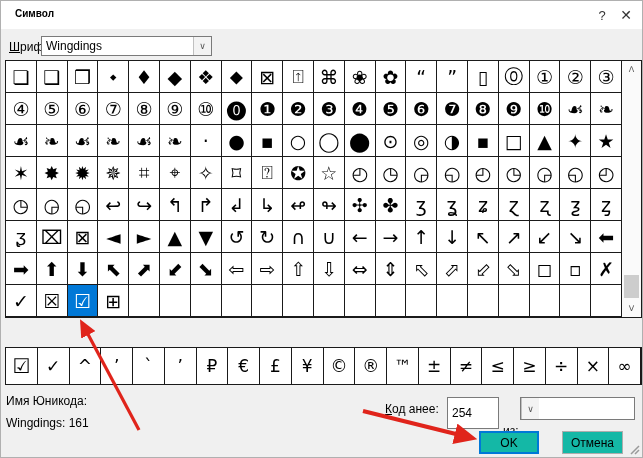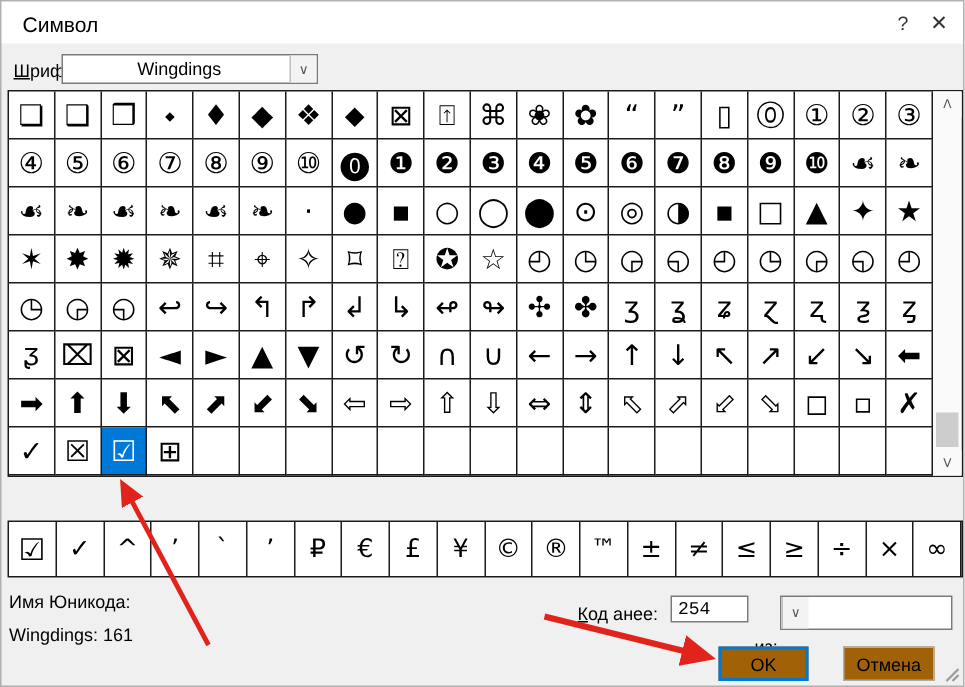--- a/index.html
+++ b/index.html
@@ -4,30 +4,30 @@
 <style>
   html,body{margin:0;padding:0;background:#d8d8d8;}
   #dialog{
     position:relative;width:643px;height:458px;box-sizing:border-box;
     background:var(--dialog-bg,#f0f0f0);border:1px solid #b0b0b0;
     font-family:"Liberation Sans","DejaVu Sans",sans-serif;color:#000;overflow:hidden;
   }
   .abs{position:absolute;}
   
   #titlebar{left:0;top:0;width:100%;height:28px;background:var(--titlebar-bg,#fff);}
-  #title{left:14px;top:7px;font-size:14px;}
+  #title{left:14px;top:7px;font-size:10px;font-weight:bold;}
   .caption-btn{top:5px;width:18px;height:18px;display:flex;align-items:center;justify-content:center;
     font-size:13px;color:#333;cursor:default;background:transparent;border:none;}
   #help-btn{left:592px;}
   #close-btn{left:616px;font-size:14px;}
   
   .label{font-size:12px;white-space:nowrap;}
   .accel{text-decoration:underline;}
   .combo{background:#fff;border:1px solid #7a7a7a;box-sizing:border-box;display:flex;align-items:center;}
-  .combo .val{flex:1;padding-left:4px;font-size:12px;white-space:nowrap;overflow:hidden;text-align:center;}
+  .combo .val{flex:1;padding-left:4px;font-size:12px;white-space:nowrap;overflow:hidden;}
   .combo .chev{width:17px;align-self:stretch;display:flex;align-items:center;justify-content:center;
     background:#f3f3f3;border-left:1px solid #c0c0c0;color:#555;font-size:9px;}
   #font-label{left:8px;top:39px;}
   #font-combo{left:40px;top:35px;width:171px;height:20px;}
   
   #symbol-grid{left:4px;top:59px;width:637px;height:258px;box-sizing:border-box;
     background:#fff;border:1px solid #1a1a1a;}
   #grid-cells{position:absolute;left:0;top:0;right:19px;bottom:0;display:grid;
     grid-template-columns:repeat(20,1fr);grid-template-rows:repeat(8,1fr);}
   #grid-cells .cell{border-right:1px solid #1a1a1a;border-bottom:1px solid #1a1a1a;
@@ -45,25 +45,25 @@
   #recent-label{left:5px;top:328px;}
   #recent-grid{left:4px;top:346px;width:637px;height:38px;box-sizing:border-box;background:#fff;
     border:1px solid #1a1a1a;display:grid;grid-template-columns:repeat(20,1fr);}
   #recent-grid .cell{border-right:1px solid #1a1a1a;display:flex;align-items:center;justify-content:center;
     font-size:17px;font-family:"DejaVu Sans",sans-serif;cursor:default;}
   #recent-grid .cell:first-child{font-size:20px;font-weight:bold;}
   
   #unicode-name-label{left:5px;top:393px;}
   #unicode-name-value{left:5px;top:415px;}
   #charcode-label{left:384px;top:401px;}
-  #charcode-input{left:446px;top:396px;width:52px;height:18px;box-sizing:border-box;
-    border:1px solid #7a7a7a;font-size:12px;padding:0 0 0 4px;font-family:Liberation Mono, monospace;}
+  #charcode-input{left:446px;top:396px;width:52px;height:32px;box-sizing:border-box;
+    border:1px solid #7a7a7a;font-size:12px;padding:0 0 0 4px;font-family:Liberation Sans, sans-serif;}
   #from-label{left:502px;top:423px;text-align:right;}
   #from-combo{left:519px;top:396px;width:115px;height:23px;}
-  .btn{box-sizing:border-box;background:#a16207;border:1px solid #adadad;font-size:12px;
+  .btn{box-sizing:border-box;background:#14b8a6;border:1px solid #adadad;font-size:12px;
     font-family:inherit;display:flex;align-items:center;justify-content:center;cursor:default;}
   #ok-btn{left:478px;top:430px;width:60px;height:23px;border:2px solid var(--ok-focus-border,#0078d7);}
   #cancel-btn{left:561px;top:430px;width:61px;height:23px;}
   
   #overlay{position:absolute;left:0;top:0;width:643px;height:458px;pointer-events:none;}
   .arrow-line{stroke:var(--arrow,#e0241b);fill:none;}
   .arrowhead{fill:var(--arrow,#e0241b);}
   .grip{stroke:#9a9a9a;stroke-width:1.5;}
 </style>
 </head>

